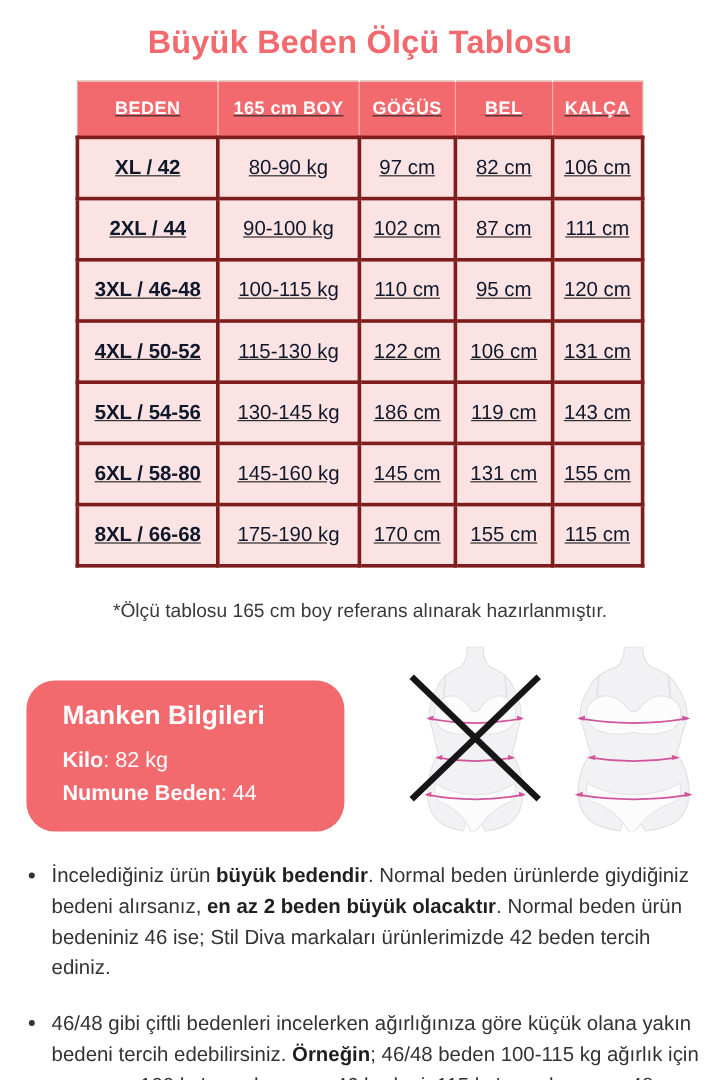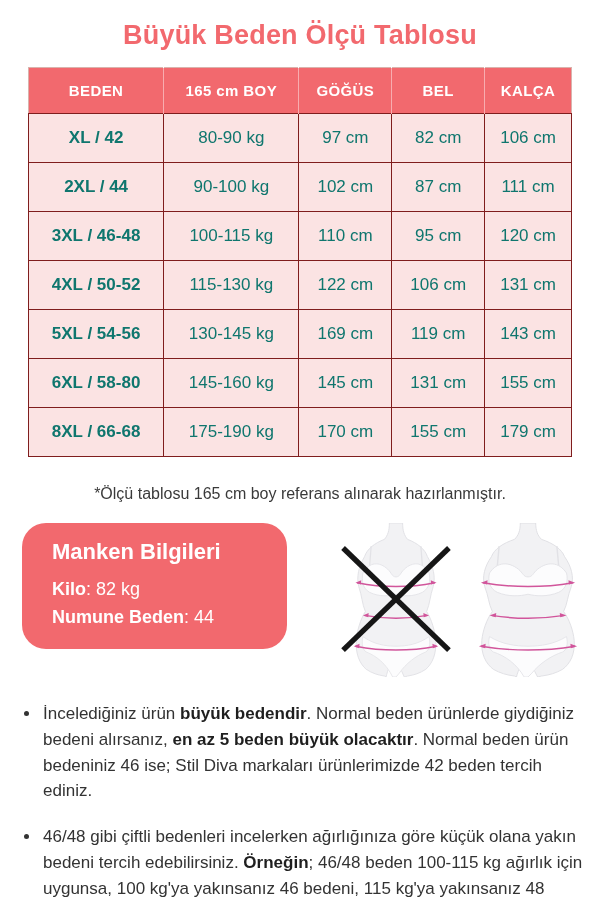--- a/index.html
+++ b/index.html
@@ -6,38 +6,38 @@
   body {
     width:600px; height:900px; background:#ffffff;
     font-family:"Liberation Sans", sans-serif; color:#2e2e2e;
     overflow:hidden;
   }
   .page-title {
     text-align:center; color:#f2696e; font-size:27px; font-weight:bold;
     margin:20px 0 13px 0; letter-spacing:0.2px;
   }
   table.size-table {
-    width:544px; margin:16px auto; border-collapse:collapse;
-    border:1px solid #d9b3ad; table-layout:fixed;
+    width:474px; margin:16px auto; border-collapse:collapse;
+    border:1px solid #d9b3ad; table-layout:fixed;text-decoration:underline;
   }
   table.size-table thead th {
     background:#f2696e; color:#ffffff; font-size:15px; font-weight:bold;
     height:43px; letter-spacing:0.4px; border-left:1px solid rgba(255,255,255,0.45);
   }
   table.size-table thead th:first-child { border-left:none; }
   table.size-table tbody td {
     background:#fbe3e3; text-align:center; font-size:17px; height:46px;
-    border:1px solid #7f1d1d; color:#0f766e;
+    border:3px solid #7f1d1d; color:#0f172a;
   }
   table.size-table tbody td.size-cell { font-weight:bold; }
   .table-footnote {
     text-align:center; font-size:16px; color:#3a3a3a; margin-top:28px;
   }
   .info-row {
-    display:flex; align-items:flex-start; margin:20px 6px 0 22px;
+    display:flex; align-items:flex-end; margin:20px 6px 0 22px;
   }
   .model-box {
     background:#f2696e; border-radius:24px; color:#ffffff;
     width:265px; box-sizing:border-box; padding:16px 18px 18px 30px;
   }
   .model-title { font-size:22px; font-weight:bold; margin-bottom:10px; }
   .model-line { font-size:18px; line-height:28px; }
   .model-line b { font-weight:bold; }
   .figures { display:flex; margin-left:auto; gap:4px; padding-right:2px; }
   .figures svg { display:block; }
@@ -95,37 +95,37 @@
       <tr>
         <td class="size-cell">4XL / 50-52</td>
         <td class="value-cell">115-130 kg</td>
         <td class="value-cell">122 cm</td>
         <td class="value-cell">106 cm</td>
         <td class="value-cell">131 cm</td>
       </tr>
       <tr>
         <td class="size-cell">5XL / 54-56</td>
         <td class="value-cell">130-145 kg</td>
-        <td class="value-cell">169 cm</td>
+        <td class="value-cell">186 cm</td>
         <td class="value-cell">119 cm</td>
         <td class="value-cell">143 cm</td>
       </tr>
       <tr>
         <td class="size-cell">6XL / 58-80</td>
         <td class="value-cell">145-160 kg</td>
         <td class="value-cell">145 cm</td>
         <td class="value-cell">131 cm</td>
         <td class="value-cell">155 cm</td>
       </tr>
       <tr>
         <td class="size-cell">8XL / 66-68</td>
         <td class="value-cell">175-190 kg</td>
         <td class="value-cell">170 cm</td>
         <td class="value-cell">155 cm</td>
-        <td class="value-cell">179 cm</td>
+        <td class="value-cell">115 cm</td>
       </tr>
     </tbody>
 </table>
 
 <div class="table-footnote">*Ölçü tablosu 165 cm boy referans alınarak hazırlanmıştır.</div>
 
 <div class="info-row">
   <div class="model-box">
     <div class="model-title">Manken Bilgileri</div>
     <div id="model-lines">
@@ -180,15 +180,15 @@
             <path d="M100,96 l-7,-2.5 0.5,4.5 z"></path>
           <path d="M9,128 l7,-2.5 -0.5,4.5 z"></path>
             <path d="M111,128 l-7,-2.5 0.5,4.5 z"></path>
         </g>
       </g>
     </svg>
   </div>
 </div>
 
 <ul class="notes" id="notes-list">
-    <li><span>İncelediğiniz ürün </span><b>büyük bedendir</b><span>. Normal beden ürünlerde giydiğiniz bedeni alırsanız, </span><b>en az 5 beden büyük olacaktır</b><span>. Normal beden ürün bedeniniz 46 ise; Stil Diva markaları ürünlerimizde 42 beden tercih ediniz.</span></li>
+    <li><span>İncelediğiniz ürün </span><b>büyük bedendir</b><span>. Normal beden ürünlerde giydiğiniz bedeni alırsanız, </span><b>en az 2 beden büyük olacaktır</b><span>. Normal beden ürün bedeniniz 46 ise; Stil Diva markaları ürünlerimizde 42 beden tercih ediniz.</span></li>
     <li><span>46/48 gibi çiftli bedenleri incelerken ağırlığınıza göre küçük olana yakın bedeni tercih edebilirsiniz. </span><b>Örneğin</b><span>; 46/48 beden 100-115 kg ağırlık için uygunsa, 100 kg'ya yakınsanız 46 bedeni, 115 kg'ya yakınsanız 48 bedeni tercih edebilirsiniz.</span></li>
   </ul>
 
 </body></html>

